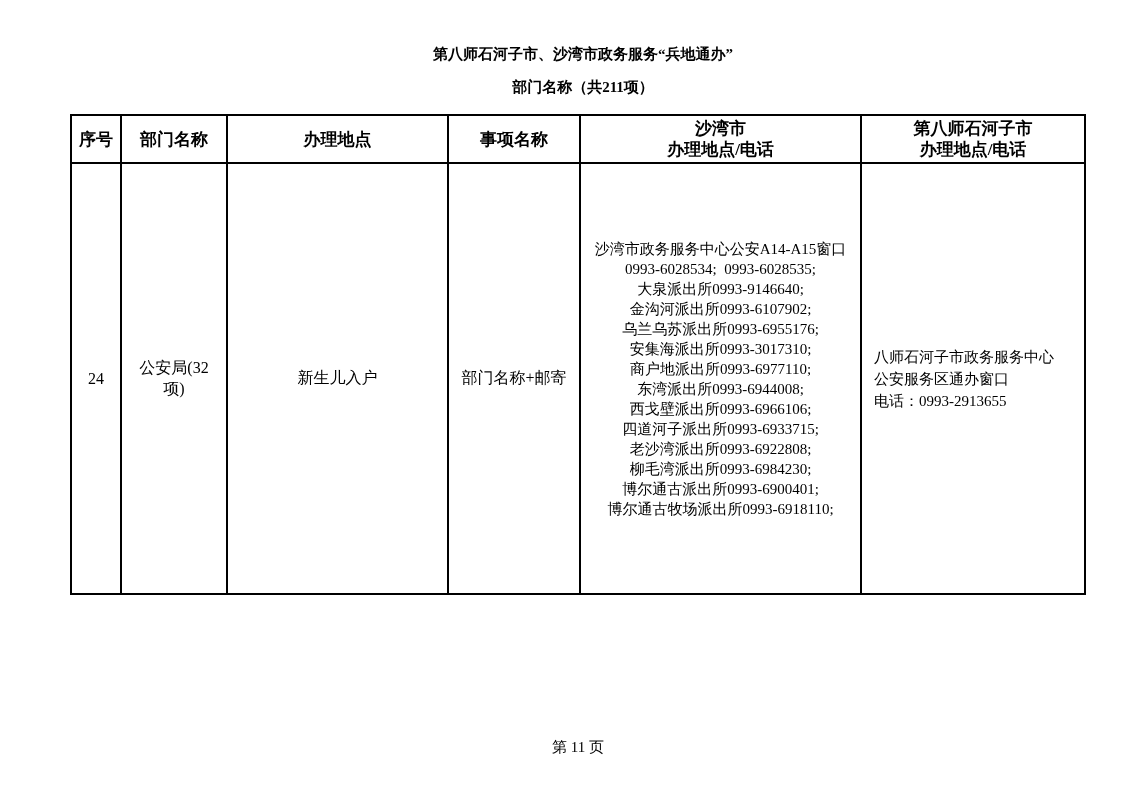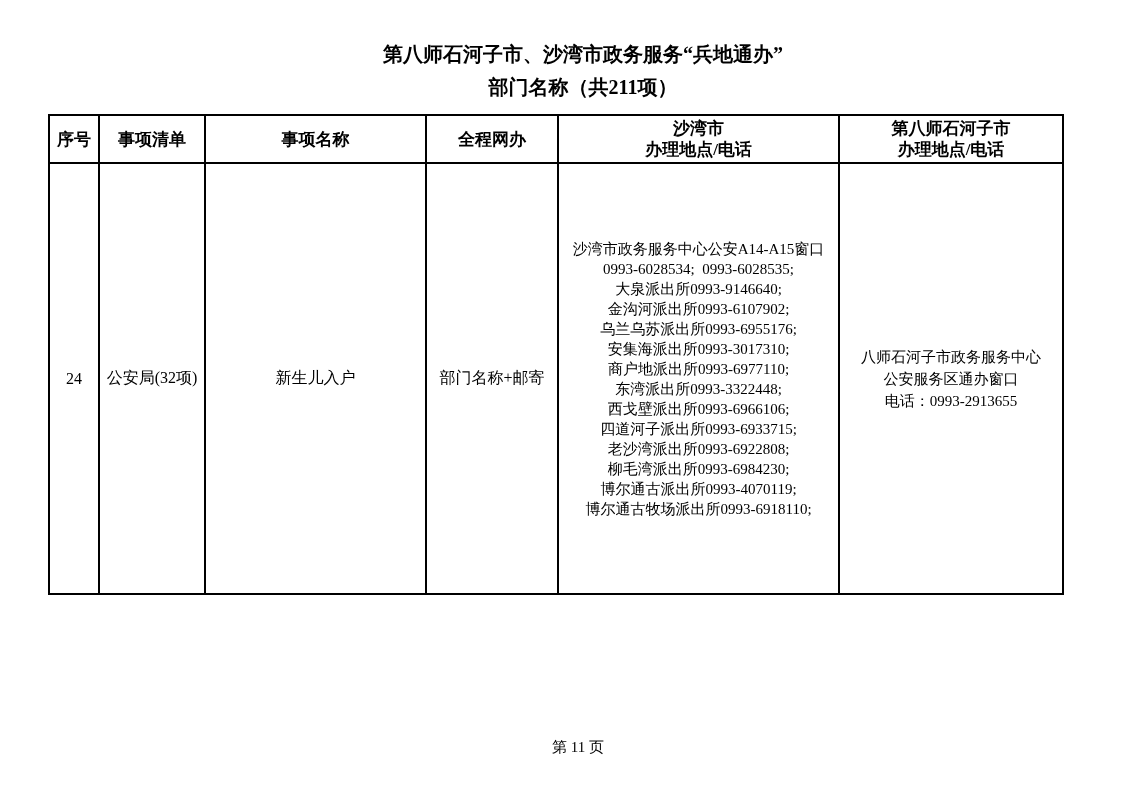--- a/index.html
+++ b/index.html
@@ -15,27 +15,27 @@
     background: #ffffff;
     overflow: hidden;
   }
   .title-block {
     position: absolute;
     top: 38px;
     left: 0;
     width: 100%;
     text-align: center;
     font-weight: bold;
-    font-size: 20px;
+    font-size: 15px;
     line-height: 33px;
     padding-left: 44px;
   }
   table.doc-table {
     position: absolute;
-    left: 48px;
+    left: 70px;
     top: 114px;
     width: 1014px;
     border-collapse: collapse;
     table-layout: fixed;
   }
   table.doc-table th,
   table.doc-table td {
     border: 2px solid #000000;
     vertical-align: middle;
     text-align: center;
@@ -44,34 +44,34 @@
   table.doc-table thead th {
     font-weight: bold;
     font-size: 17px;
     height: 47px;
     line-height: 21px;
     padding: 2px 2px;
   }
   table.doc-table tbody td {
     height: 431px;
     font-weight: normal;
-    padding: 2px;
+    padding: 12px;
   }
   td.cell-contact-list {
     text-align: left;
     vertical-align: middle;
     padding: 2px 2px 2px 4px;
   }
   .contact-line {
     font-size: 15px;
     line-height: 20px;
     white-space: pre;
   }
   .centered-contact .contact-line {
-    text-align: center;
+    text-align: left;
     line-height: 22px;
     white-space: normal;
   }
   .footer {
     position: absolute;
     top: 738px;
     left: 0;
     width: 100%;
     text-align: center;
     font-size: 15px;
@@ -96,27 +96,27 @@
       <col style="width:132px">
       <col style="width:281px">
       <col style="width:224px">
     </colgroup>
     <thead>
       <tr>
         <th>
           <div>序号</div>
         </th>
         <th>
-          <div>事项清单</div>
+          <div>部门名称</div>
+        </th>
+        <th>
+          <div>办理地点</div>
         </th>
         <th>
           <div>事项名称</div>
-        </th>
-        <th>
-          <div>全程网办</div>
         </th>
         <th>
           <div>沙湾市</div>
           <div>办理地点/电话</div>
         </th>
         <th>
           <div>第八师石河子市</div>
           <div>办理地点/电话</div>
         </th>
       </tr>
@@ -129,26 +129,26 @@
         <td>部门名称+邮寄</td>
         <td class="cell-contact-list">
           <div>
             <div class="contact-line">沙湾市政务服务中心公安A14-A15窗口</div>
             <div class="contact-line">0993-6028534;  0993-6028535;</div>
             <div class="contact-line">大泉派出所0993-9146640;</div>
             <div class="contact-line">金沟河派出所0993-6107902;</div>
             <div class="contact-line">乌兰乌苏派出所0993-6955176;</div>
             <div class="contact-line">安集海派出所0993-3017310;</div>
             <div class="contact-line">商户地派出所0993-6977110;</div>
-            <div class="contact-line">东湾派出所0993-3322448;</div>
+            <div class="contact-line">东湾派出所0993-6944008;</div>
             <div class="contact-line">西戈壁派出所0993-6966106;</div>
             <div class="contact-line">四道河子派出所0993-6933715;</div>
             <div class="contact-line">老沙湾派出所0993-6922808;</div>
             <div class="contact-line">柳毛湾派出所0993-6984230;</div>
-            <div class="contact-line">博尔通古派出所0993-4070119;</div>
+            <div class="contact-line">博尔通古派出所0993-6900401;</div>
             <div class="contact-line">博尔通古牧场派出所0993-6918110;</div>
           </div>
         </td>
         <td>
           <div class="centered-contact">
             <div class="contact-line">八师石河子市政务服务中心</div>
             <div class="contact-line">公安服务区通办窗口</div>
             <div class="contact-line">电话：0993-2913655</div>
           </div>
         </td>

